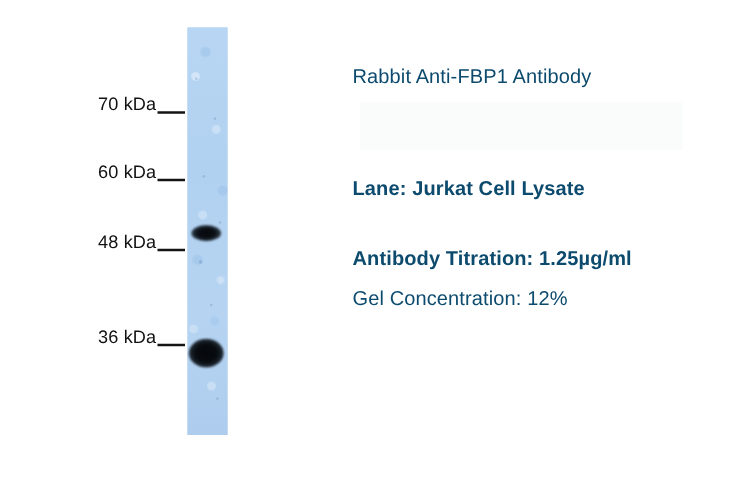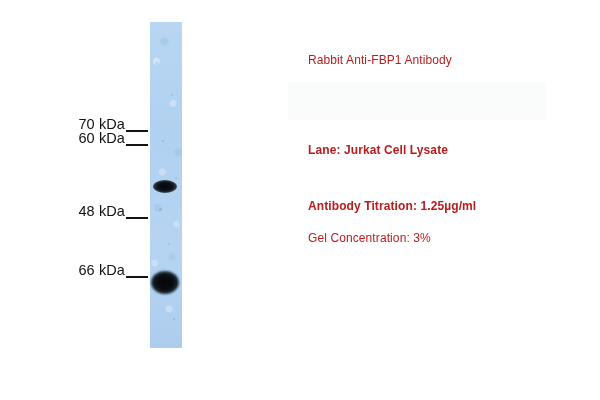--- a/index.html
+++ b/index.html
@@ -96,25 +96,25 @@
     width: 22px;
     height: 0;
     border-bottom: 2px solid #141414;
     vertical-align: -3px;
     margin-left: 1px;
   }
 
   
   .ann {
     position: absolute;
-    left: 308px;
+    left: 282px;
     white-space: nowrap;
-    font-size: 12px;
+    font-size: 16px;
     line-height: 1;
-    color: #b91c1c;
+    color: #0c4a6e;
     letter-spacing: 0.1px;
   }
   .faint-box {
     position: absolute;
     left: 288px;
     top: 82px;
     width: 258px;
     height: 38px;
     background: #fafbfb;
   }
@@ -131,33 +131,33 @@
     <div class="lane-speck" style="left:25px; top:155px; width:2px; height:2px;"></div>
     <div class="lane-speck" style="left:9px;  top:186px; width:3px; height:3px;"></div>
     <div class="lane-speck" style="left:18px; top:221px; width:2px; height:2px;"></div>
     <div class="lane-speck" style="left:5px;  top:258px; width:2px; height:2px;"></div>
     <div class="lane-speck" style="left:23px; top:296px; width:2px; height:2px;"></div>
   </div>
 
   <div class="band band-upper"></div>
   <div class="band band-lower"></div>
 
-  <div class="mw-label" style="top:77px;margin-top:40px;">
+  <div class="mw-label" style="top:77px;">
     <span class="mw-text">70 kDa</span><span class="mw-tick"></span>
   </div>
   <div class="mw-label" style="top:131px;">
     <span class="mw-text">60 kDa</span><span class="mw-tick"></span>
   </div>
-  <div class="mw-label" style="top:204px;">
+  <div class="mw-label" style="top:187px;">
     <span class="mw-text">48 kDa</span><span class="mw-tick"></span>
   </div>
   <div class="mw-label" style="top:263px;">
-    <span class="mw-text">66 kDa</span><span class="mw-tick"></span>
+    <span class="mw-text">36 kDa</span><span class="mw-tick"></span>
   </div>
 
   <div class="faint-box"></div>
 
   <div class="ann" style="top:54px;">Rabbit Anti-FBP1 Antibody</div>
   <div class="ann" style="top:144px;font-weight:bold;">Lane: Jurkat Cell Lysate</div>
   <div class="ann" style="top:200px;font-weight:bold;">Antibody Titration: 1.25µg/ml</div>
-  <div class="ann" style="top:232px;">Gel Concentration: 3%</div>
+  <div class="ann" style="top:232px;">Gel Concentration: 12%</div>
 
 </div>
 
 </body></html>

